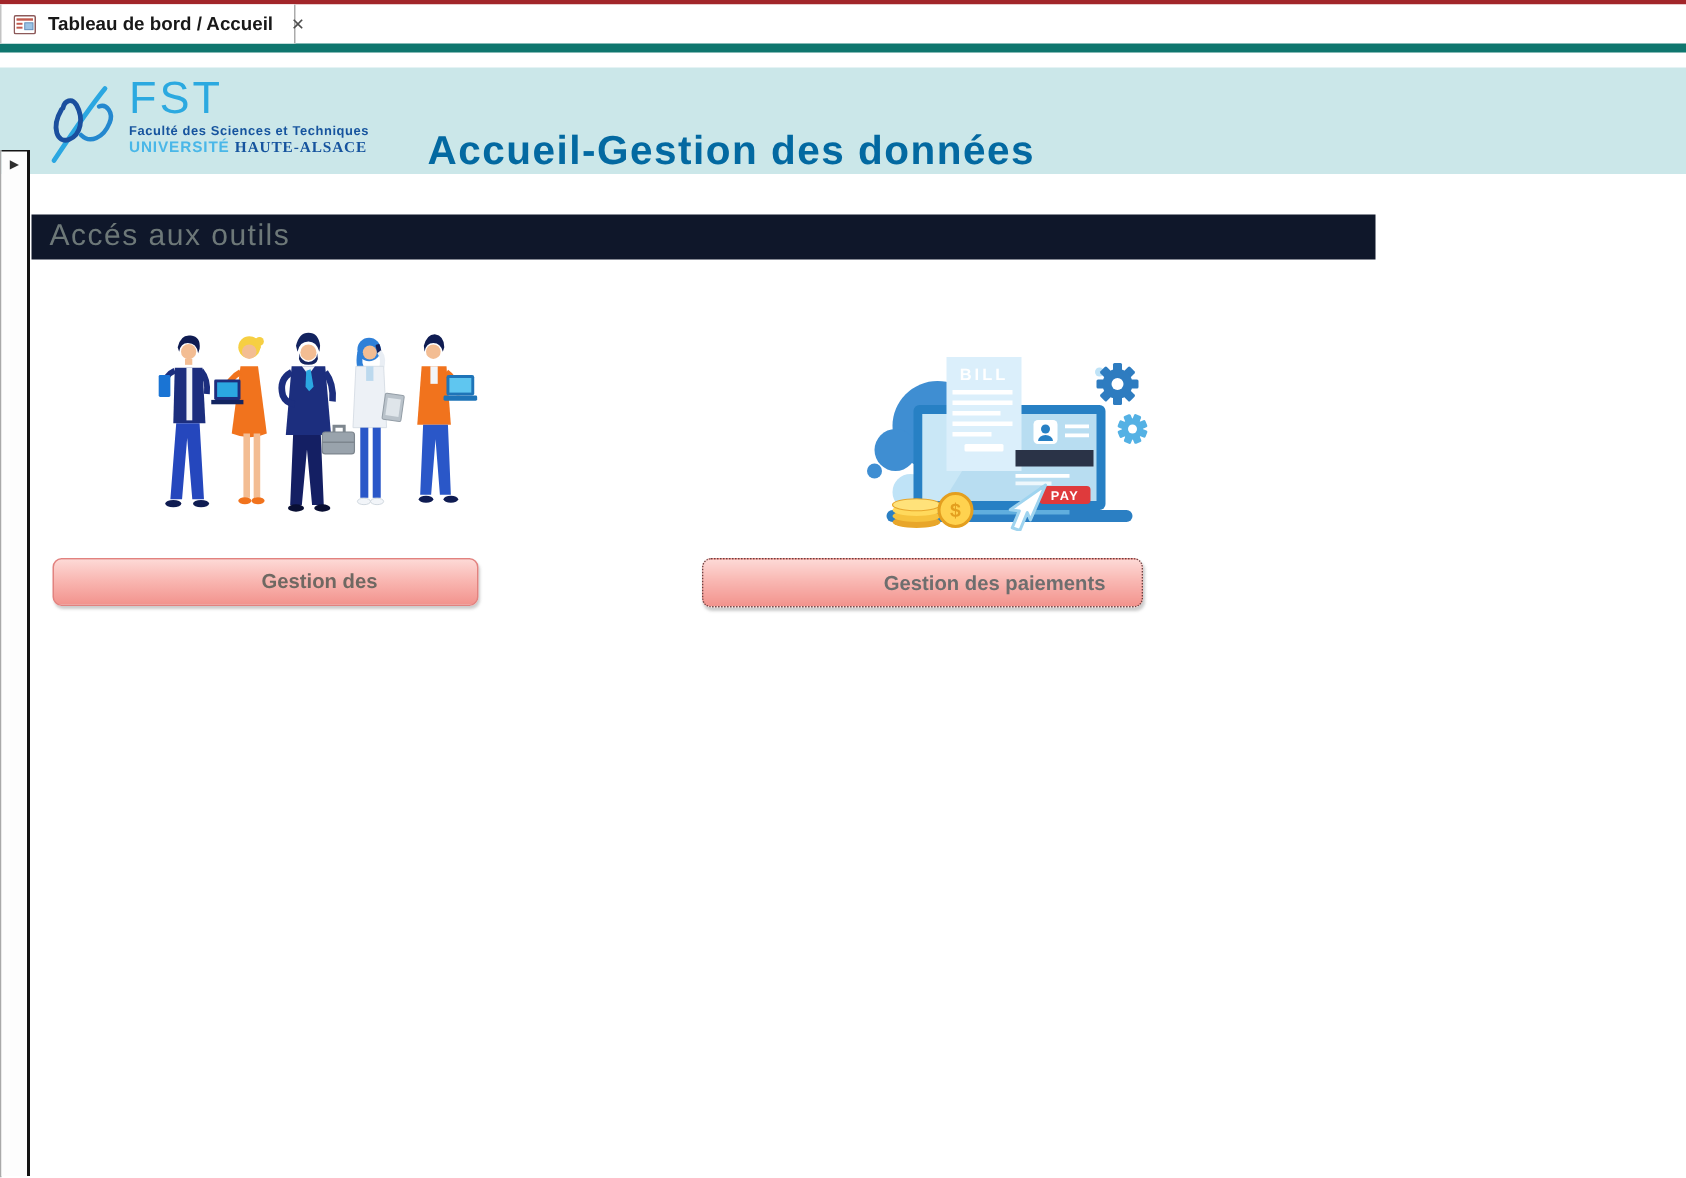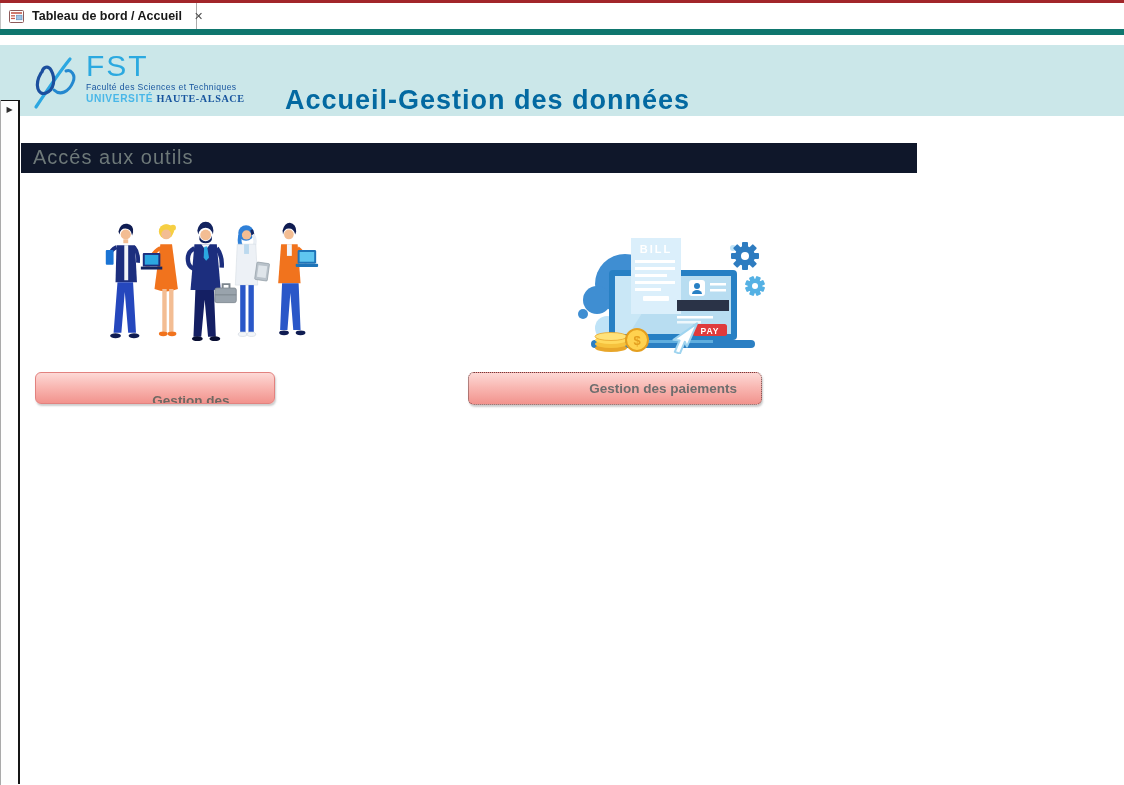--- a/index.html
+++ b/index.html
@@ -13,39 +13,39 @@
        border-right:1px solid #ababab;border-left:1px solid #c3c3c3;
        display:flex;align-items:center;box-sizing:border-box;cursor:default;}
   .tab-icon{margin-left:8px;display:flex;}
   .tab-label{margin-left:8px;font-size:12.5px;font-weight:bold;color:#181818;white-space:nowrap;}
   .tab-close{margin-left:12px;font-size:11px;color:#4d4d4d;cursor:pointer;}
   .header{position:absolute;left:0;top:29px;width:1124px;height:71px;background:#cbe7e9;margin-top:16px;}
   .logo{position:absolute;left:30px;top:6px;display:flex;}
   .logo-mark{margin-top:4px;}
   .logo-text{margin-left:4px;line-height:1;}
   .logo-fst{font-size:30px;letter-spacing:2px;color:#2ba9e0;font-weight:500;}
-  .logo-sub{font-size:8.6px;font-weight:normal;color:#16549e;letter-spacing:0.4px;margin-top:2px;}
+  .logo-sub{font-size:8.6px;font-weight:bold;color:#16549e;letter-spacing:0.4px;margin-top:2px;}
   .logo-univ{font-size:10.2px;font-weight:bold;letter-spacing:0.6px;margin-top:2px;}
   .univ-light{color:#49b7e8;}
   .univ-dark{color:#16549e;font-family:Liberation Serif, serif;}
   .header-title{position:absolute;left:285px;top:40px;font-size:27px;font-weight:bold;color:#0369a1;letter-spacing:1px;}
   .left-edge{position:absolute;left:0;top:100px;width:1px;height:685px;background:#a9a9a9;}
   .shutter{position:absolute;left:1px;top:100px;width:19px;height:684px;background:#fdfdfd;
            border-right:2px solid #141414;border-top:1px solid #141414;box-sizing:border-box;cursor:pointer;}
   .shutter-arrow{display:block;text-align:center;margin-top:4px;font-size:8px;color:#2e2e2e;}
   .band{position:absolute;left:21px;top:143px;width:896px;height:30px;background:#0f172a;}
   .band-title{position:absolute;left:12px;top:3px;font-size:20px;color:#6d7878;letter-spacing:1px;}
   .illus-people{position:absolute;left:98px;top:216px;width:224px;height:146px;}
   .illus-pay{position:absolute;left:573px;top:236px;width:200px;height:118px;}
   .tool-btn{position:absolute;box-sizing:border-box;border-radius:6px;
     background:linear-gradient(180deg,#fdd9d6 0%,#f9b8b3 45%,#f2938d 100%);
     box-shadow:1px 2px 2px rgba(110,110,110,0.35);
     font-weight:bold;color:#6f6862;cursor:pointer;overflow:hidden;}
-  .btn-vacataires{left:35px;top:372px;width:240px;height:32px;border:1px solid #e2827f;
-    font-size:13.5px;line-height:15px;padding-top:20px;text-align:center;}
+  .btn-vacataires{left:35px;top:372px;width:284px;height:32px;border:1px solid #e2827f;
+    font-size:13.5px;line-height:15px;padding-top:7px;text-align:center;}
   .btn-vacataires .l1{transform:translateX(36px);}
   .btn-vacataires .l2{transform:translateX(-6px);}
   .btn-paiements{left:468px;top:372px;width:294px;height:33px;border:1px dotted #6b4040;
     font-size:13.5px;line-height:31px;text-align:right;padding-right:24px;color:#6e6e6e;}
 </style>
 </head>
 <body>
 
 <div class="top-line"></div>
 

